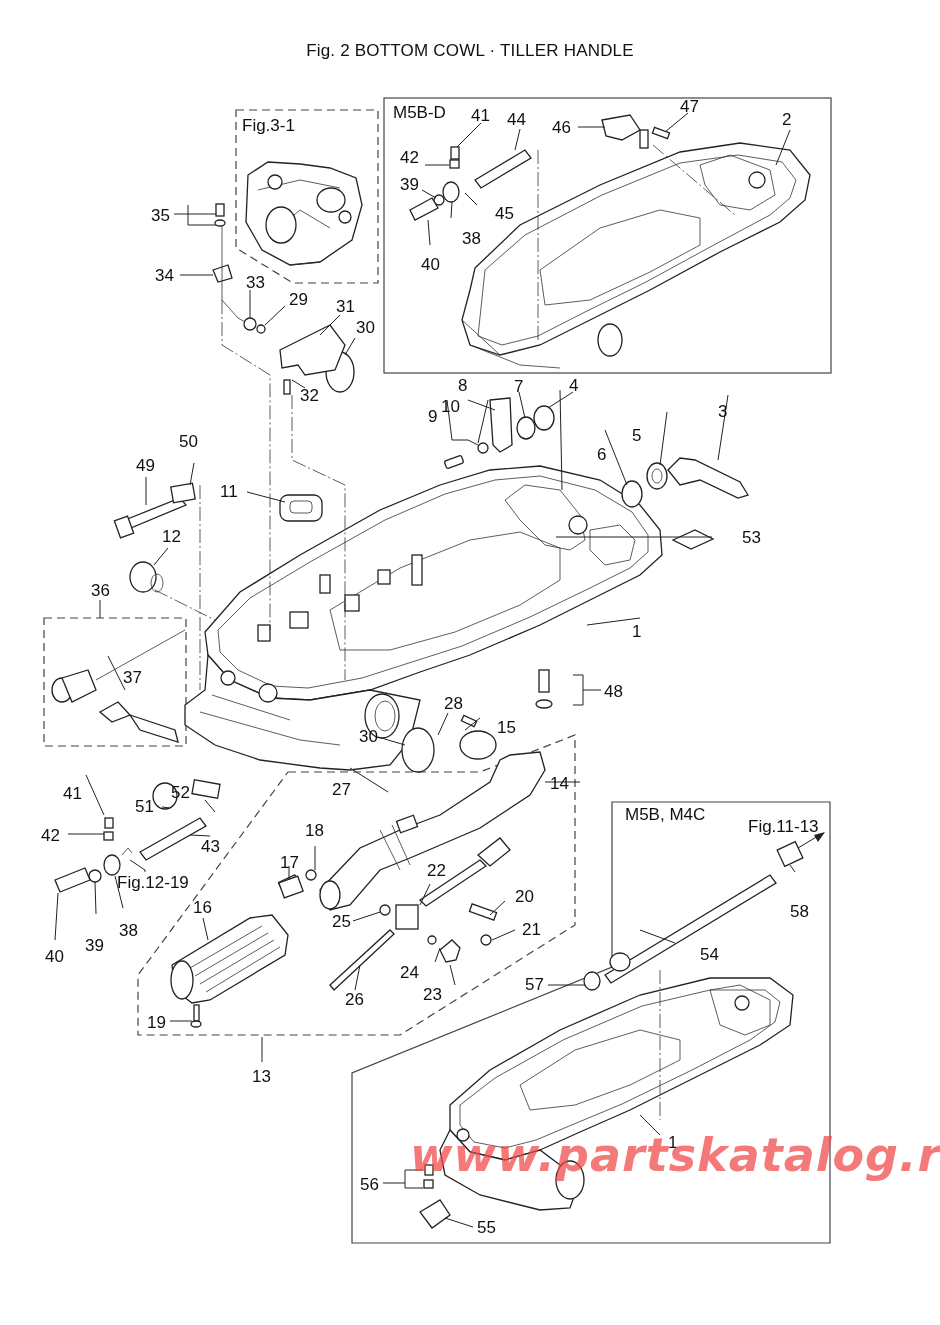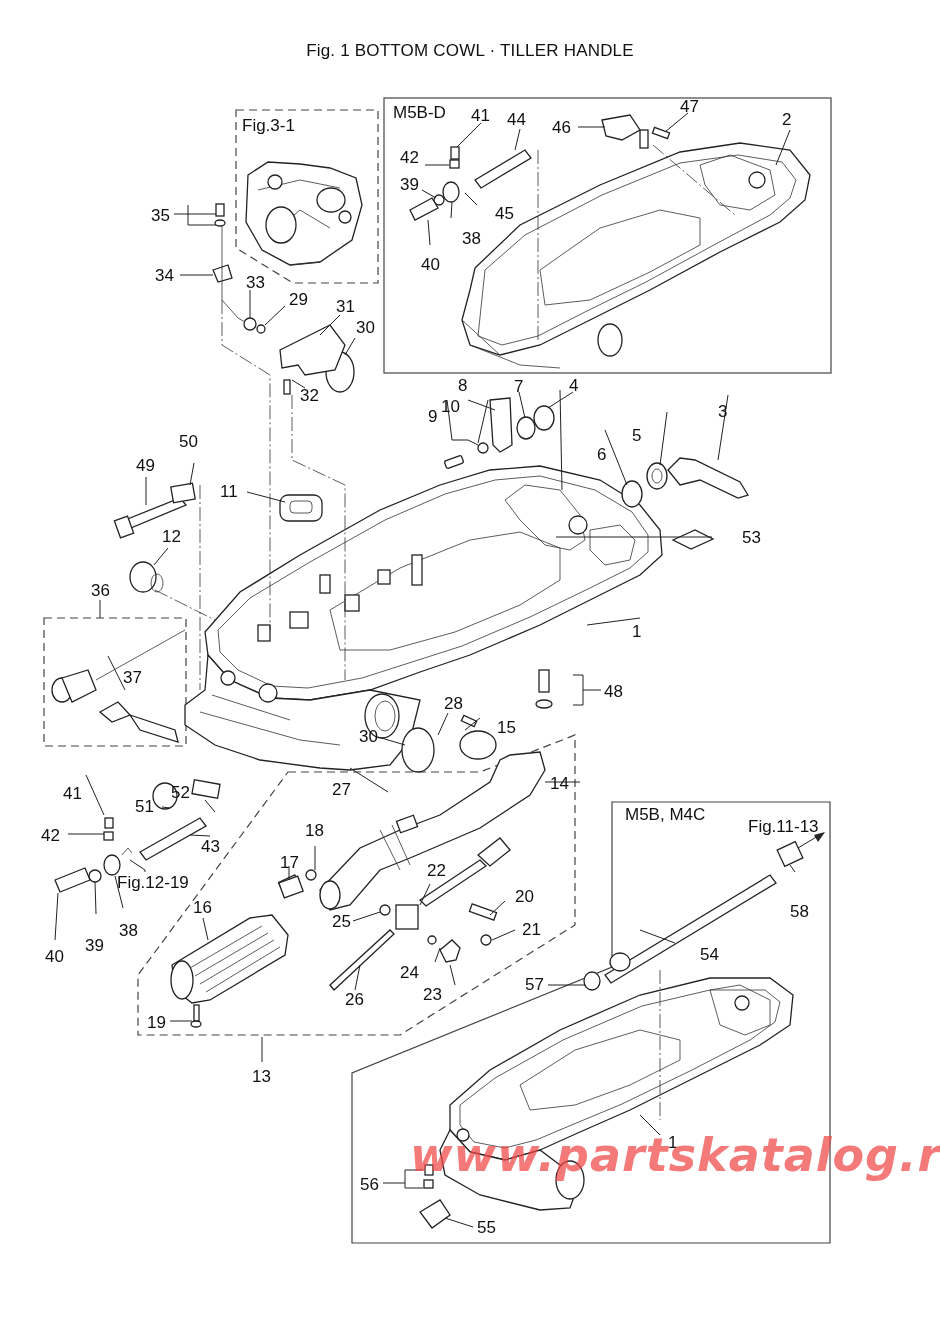--- a/index.html
+++ b/index.html
@@ -15,21 +15,21 @@
   .box { stroke: #444; stroke-width: 1.2; fill: none; }
   .dash { stroke: #444; stroke-width: 1.2; fill: none; stroke-dasharray: 8 5; }
   .chain { stroke: #333; stroke-width: 0.8; fill: none; stroke-dasharray: 14 3 2 3; }
   #watermark { position: absolute; left: 410px; top: 1128px; font-size: 46px; font-weight: bold;
                font-style: italic; color: rgba(240,70,70,0.72); letter-spacing: 1px;
                font-family: "DejaVu Sans", sans-serif; white-space: nowrap; }
 </style>
 </head>
 <body>
 
-<div id="title">Fig. 1    BOTTOM COWL · TILLER HANDLE</div>
+<div id="title">Fig. 2    BOTTOM COWL · TILLER HANDLE</div>
 
 <svg width="940" height="1325" viewBox="0 0 940 1325">
 
   <g>
     <rect class="box" x="384" y="98" width="447" height="275"></rect>
     <text class="lbl" x="393" y="118">M5B-D</text>
   </g>
   <g>
     <path class="dash" d="M236 110 L378 110 L378 283 L293 283 L236 248 Z"></path>
     <text class="lbl" x="242" y="131">Fig.3-1</text>

